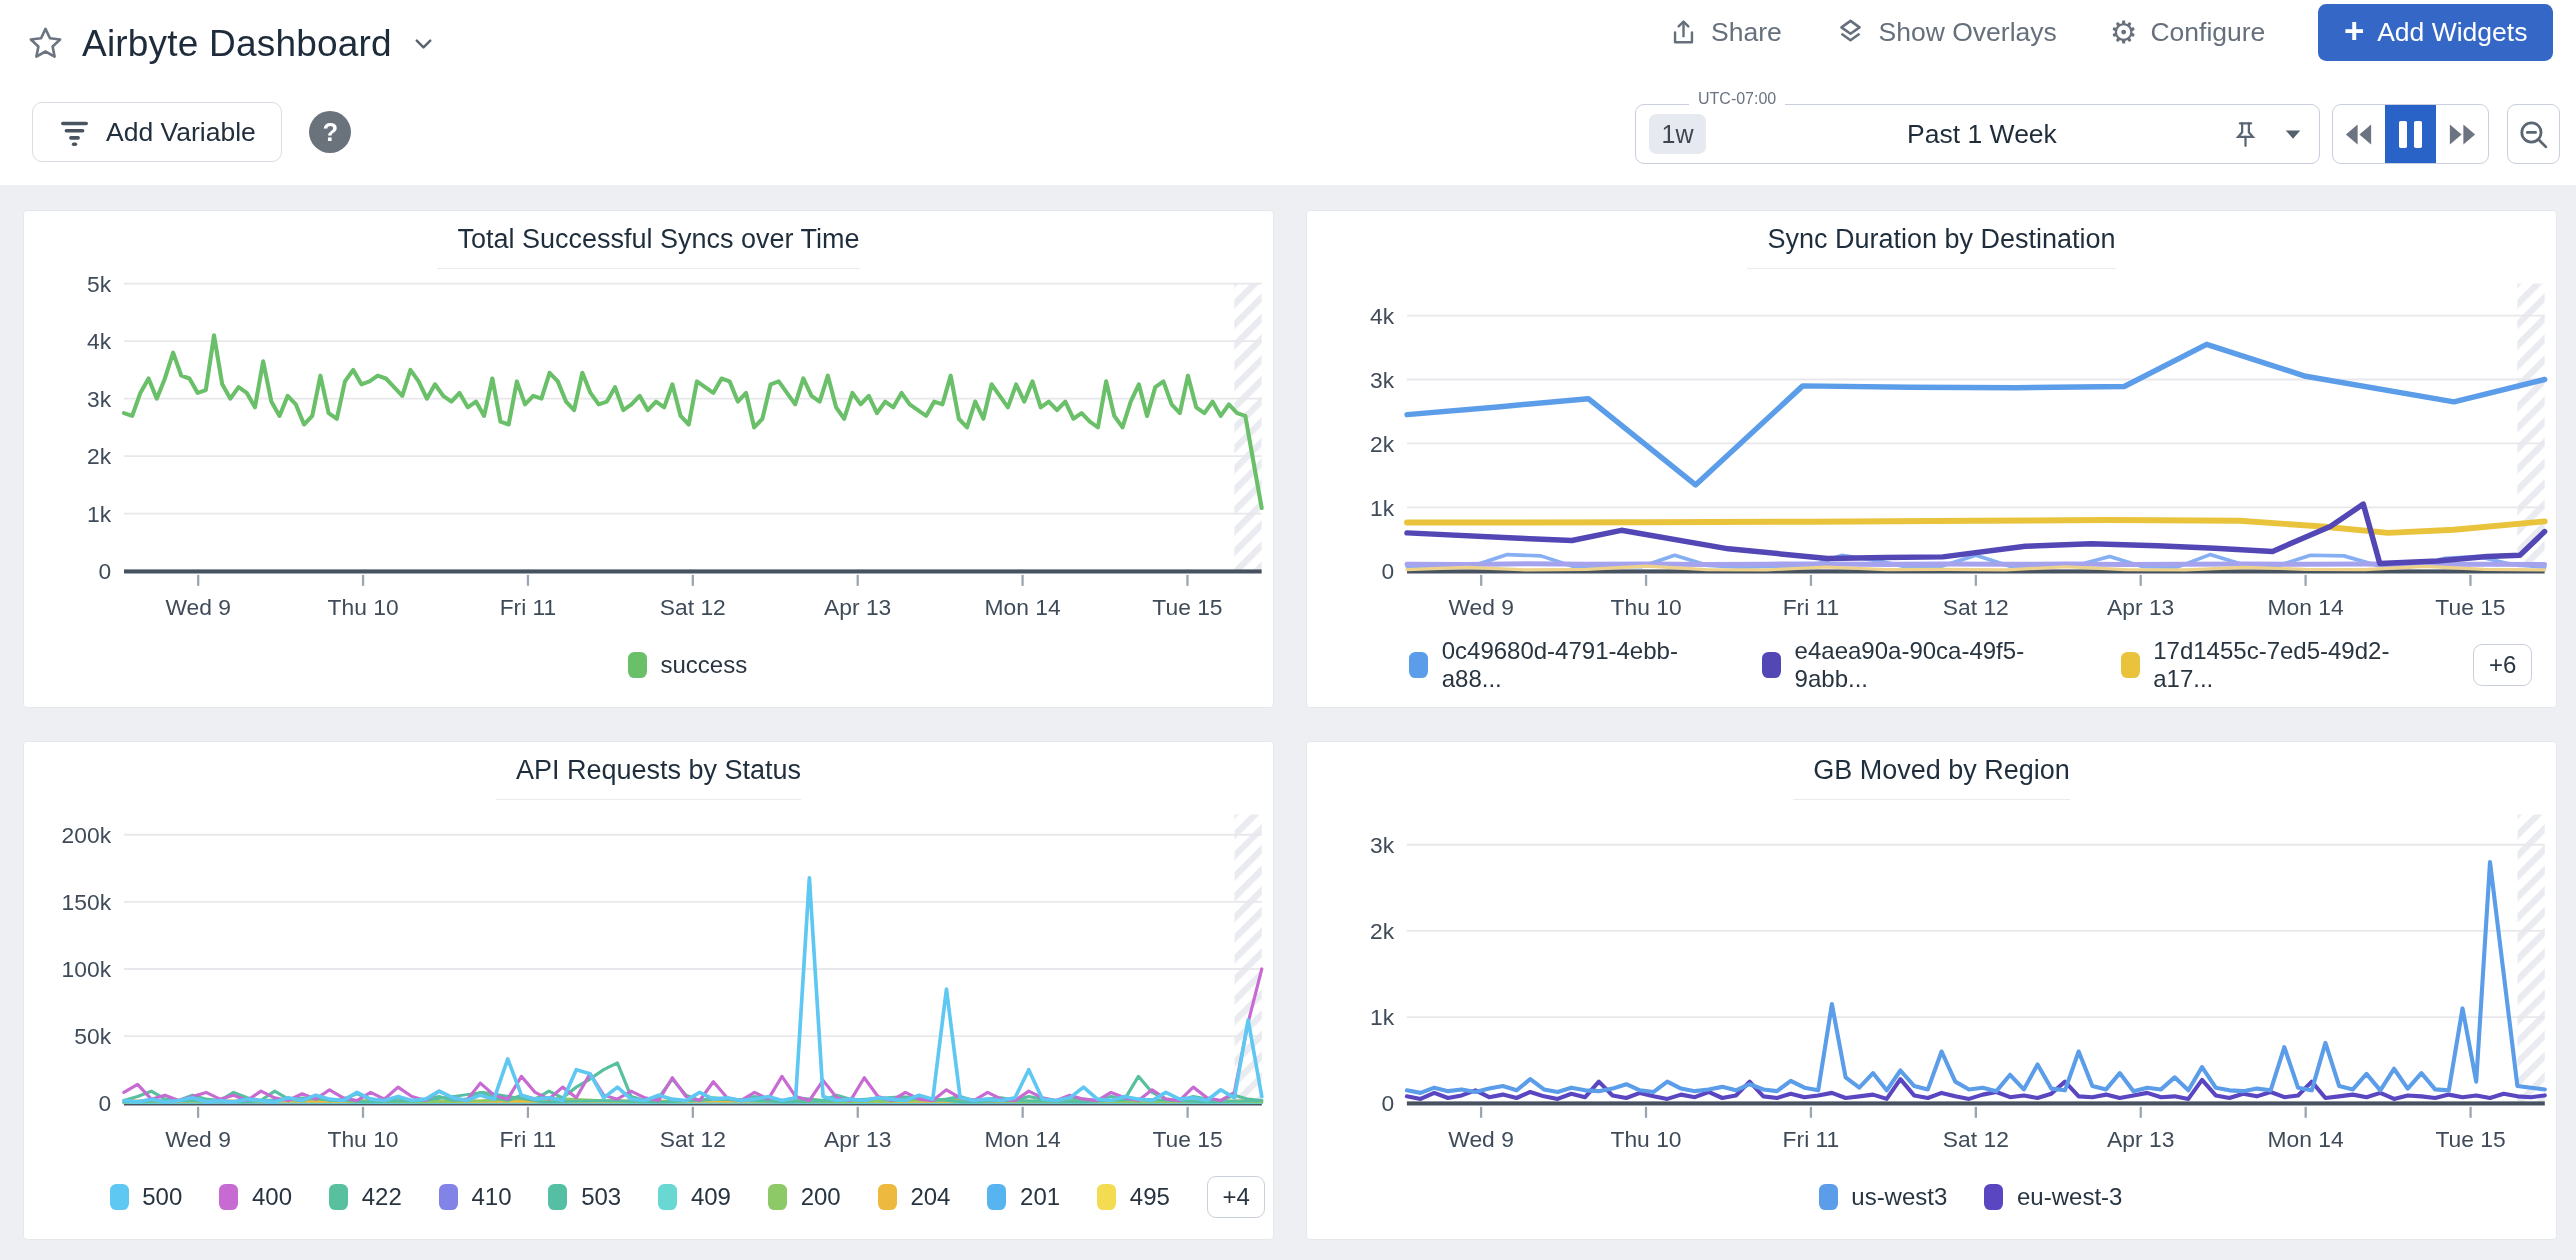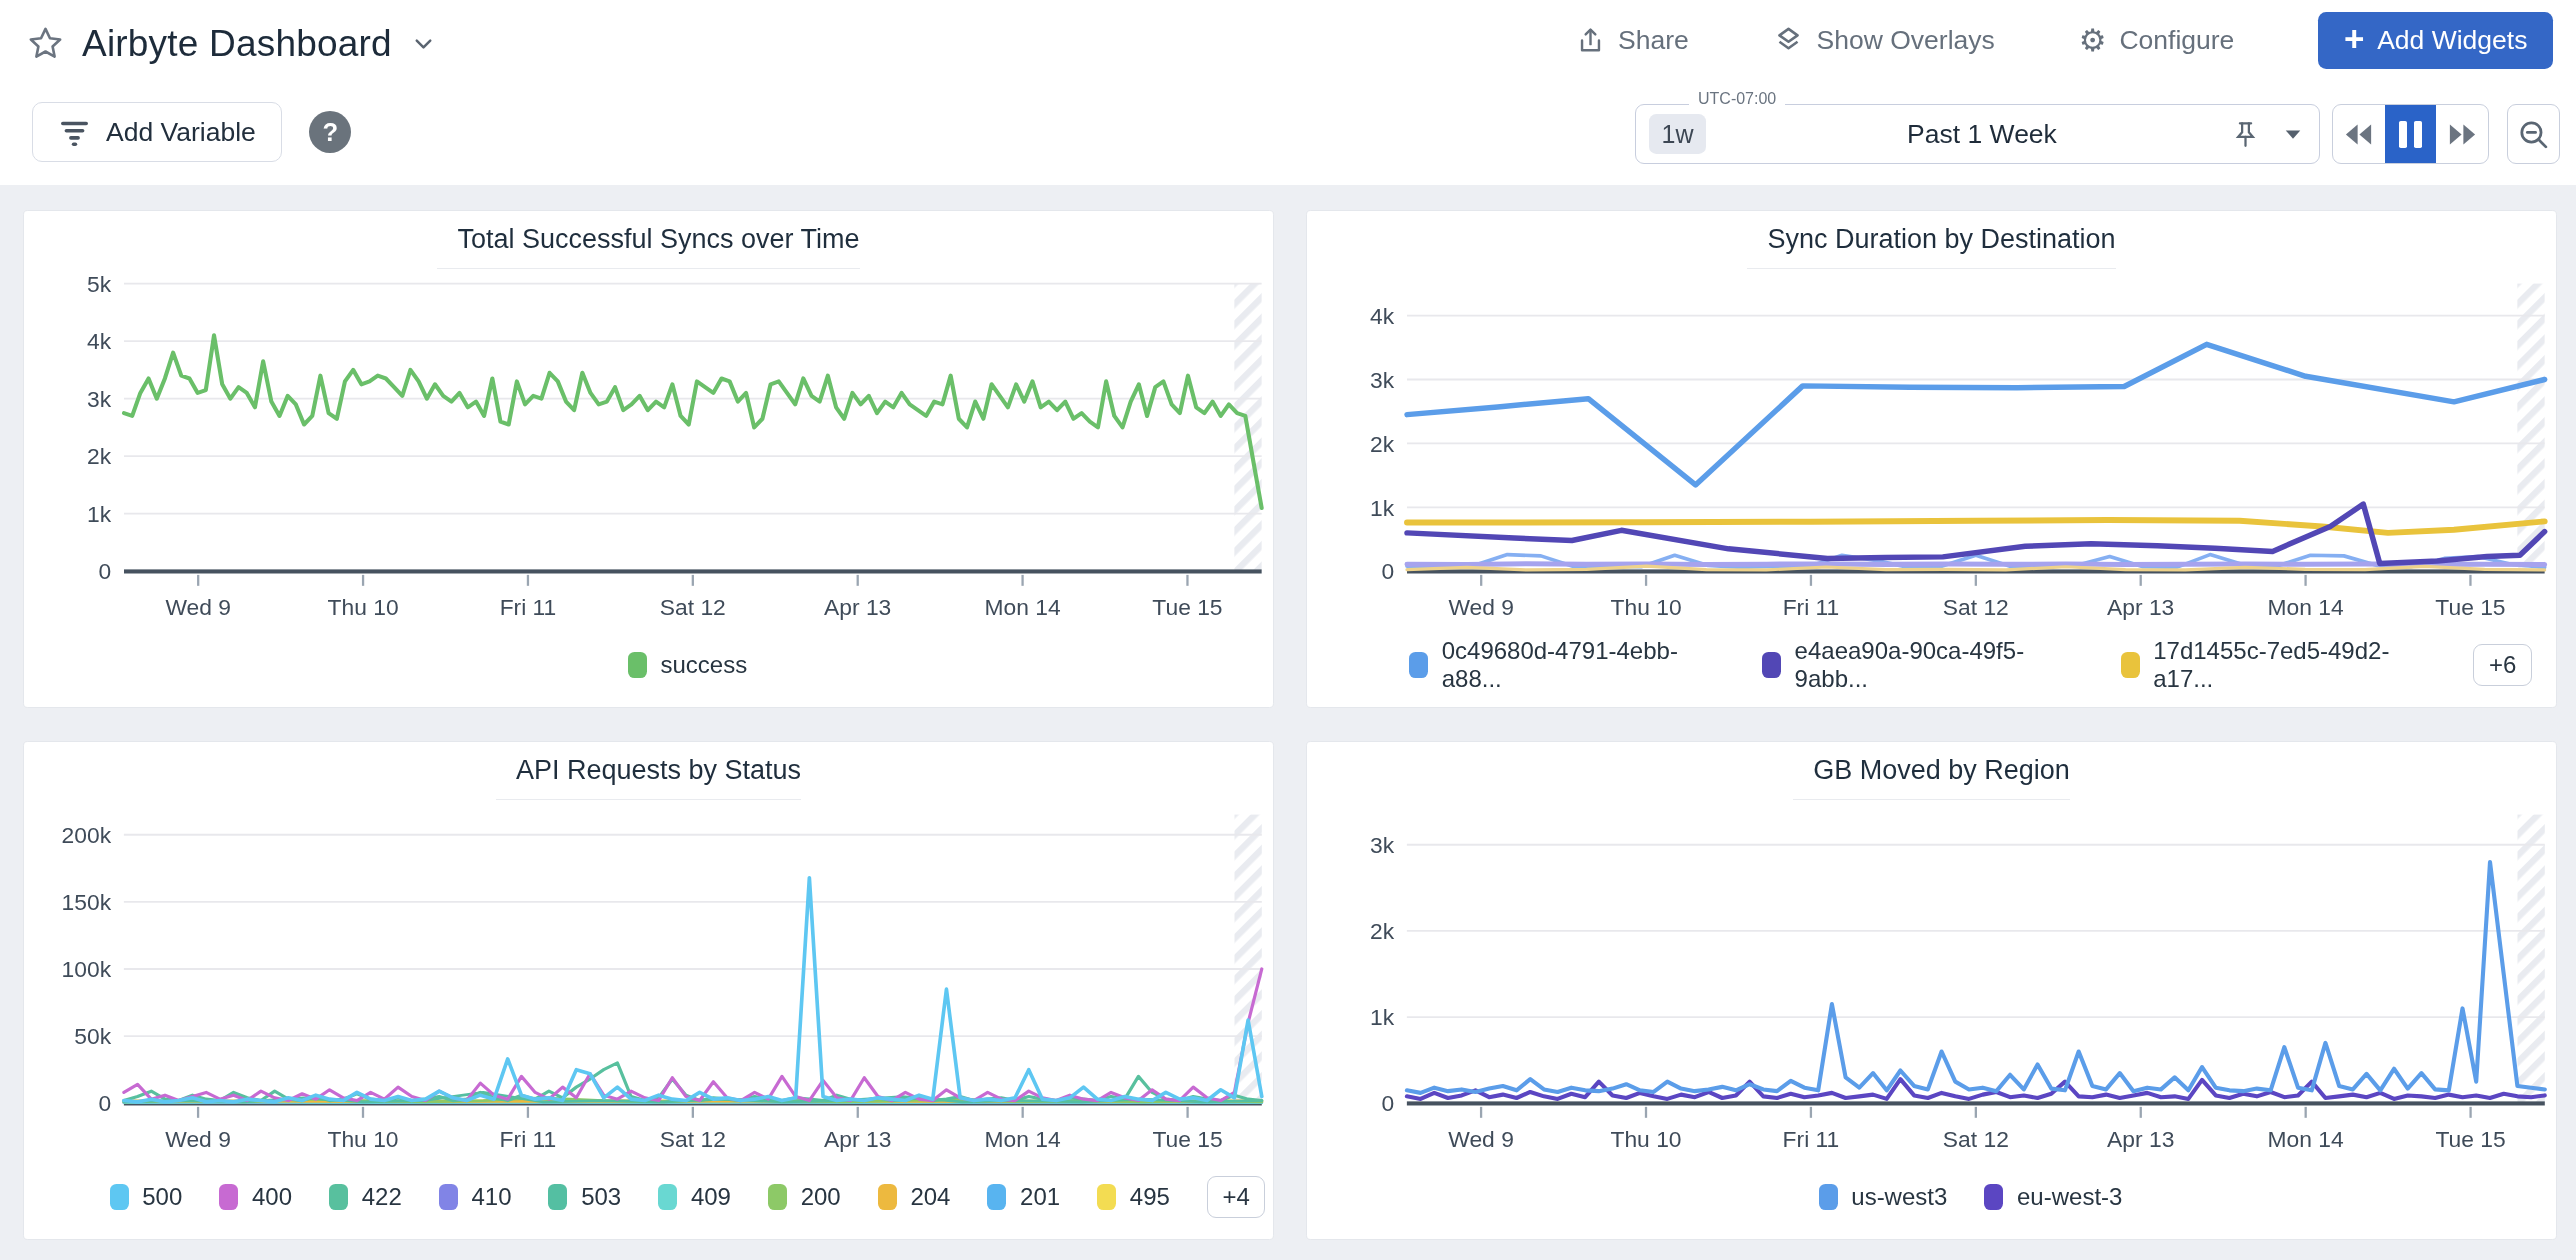--- a/index.html
+++ b/index.html
@@ -1,21 +1,21 @@
 <!DOCTYPE html>
 <html style="font-size:14.6px"><head>
 <meta charset="utf-8">
 <style>
   html,body{margin:0;padding:0;width:2576px;height:1261px;overflow:hidden;background:#fff;}
   .stage{position:relative;width:2576px;height:1261px;font-family:"Liberation Sans",sans-serif;color:#1e2b39;}
   
   .top-bar{position:absolute;left:0;top:0;width:2576px;height:185px;background:#ffffff;}
   .title-row{position:absolute;left:27px;top:14.6px;height:58px;display:flex;align-items:center;gap:18px;}
   .page-title{font-size:37px;font-weight:500;color:#1d2b3a;letter-spacing:0.2px;}
-  .actions{position:absolute;right:23px;top:11px;height:58px;display:flex;align-items:center;gap:84px;}
+  .actions{position:absolute;right:23px;top:3px;height:58px;display:flex;align-items:center;gap:53px;}
   .action-btn{display:flex;align-items:center;gap:12.8px;color:#66707c;font-size:26.5px;cursor:pointer;}
   .gear-glyph{font-size:31px;line-height:1;color:#66707c;}
   .primary-btn{display:flex;align-items:center;gap:12.8px;background:#3467c6;color:#fff;font-size:26.5px;
     height:57px;padding:0 25.6px;border-radius:8.2px;}
   .plus-glyph{font-size:35px;font-weight:bold;line-height:1;margin-top:-2.7px;}
   .var-row{position:absolute;left:32px;top:102px;height:60px;display:flex;align-items:center;gap:27px;}
   .add-var-btn{display:flex;align-items:center;gap:16.4px;height:58px;padding:0 25.6px;border:1.8px solid #d9dde6;
     border-radius:10px;background:#fff;font-size:26.5px;color:#222f3d;}
   .help-circle{width:42px;height:42px;border-radius:50%;background:#6a737c;color:#fff;font-size:25.6px;font-weight:bold;
     display:flex;align-items:center;justify-content:center;}

